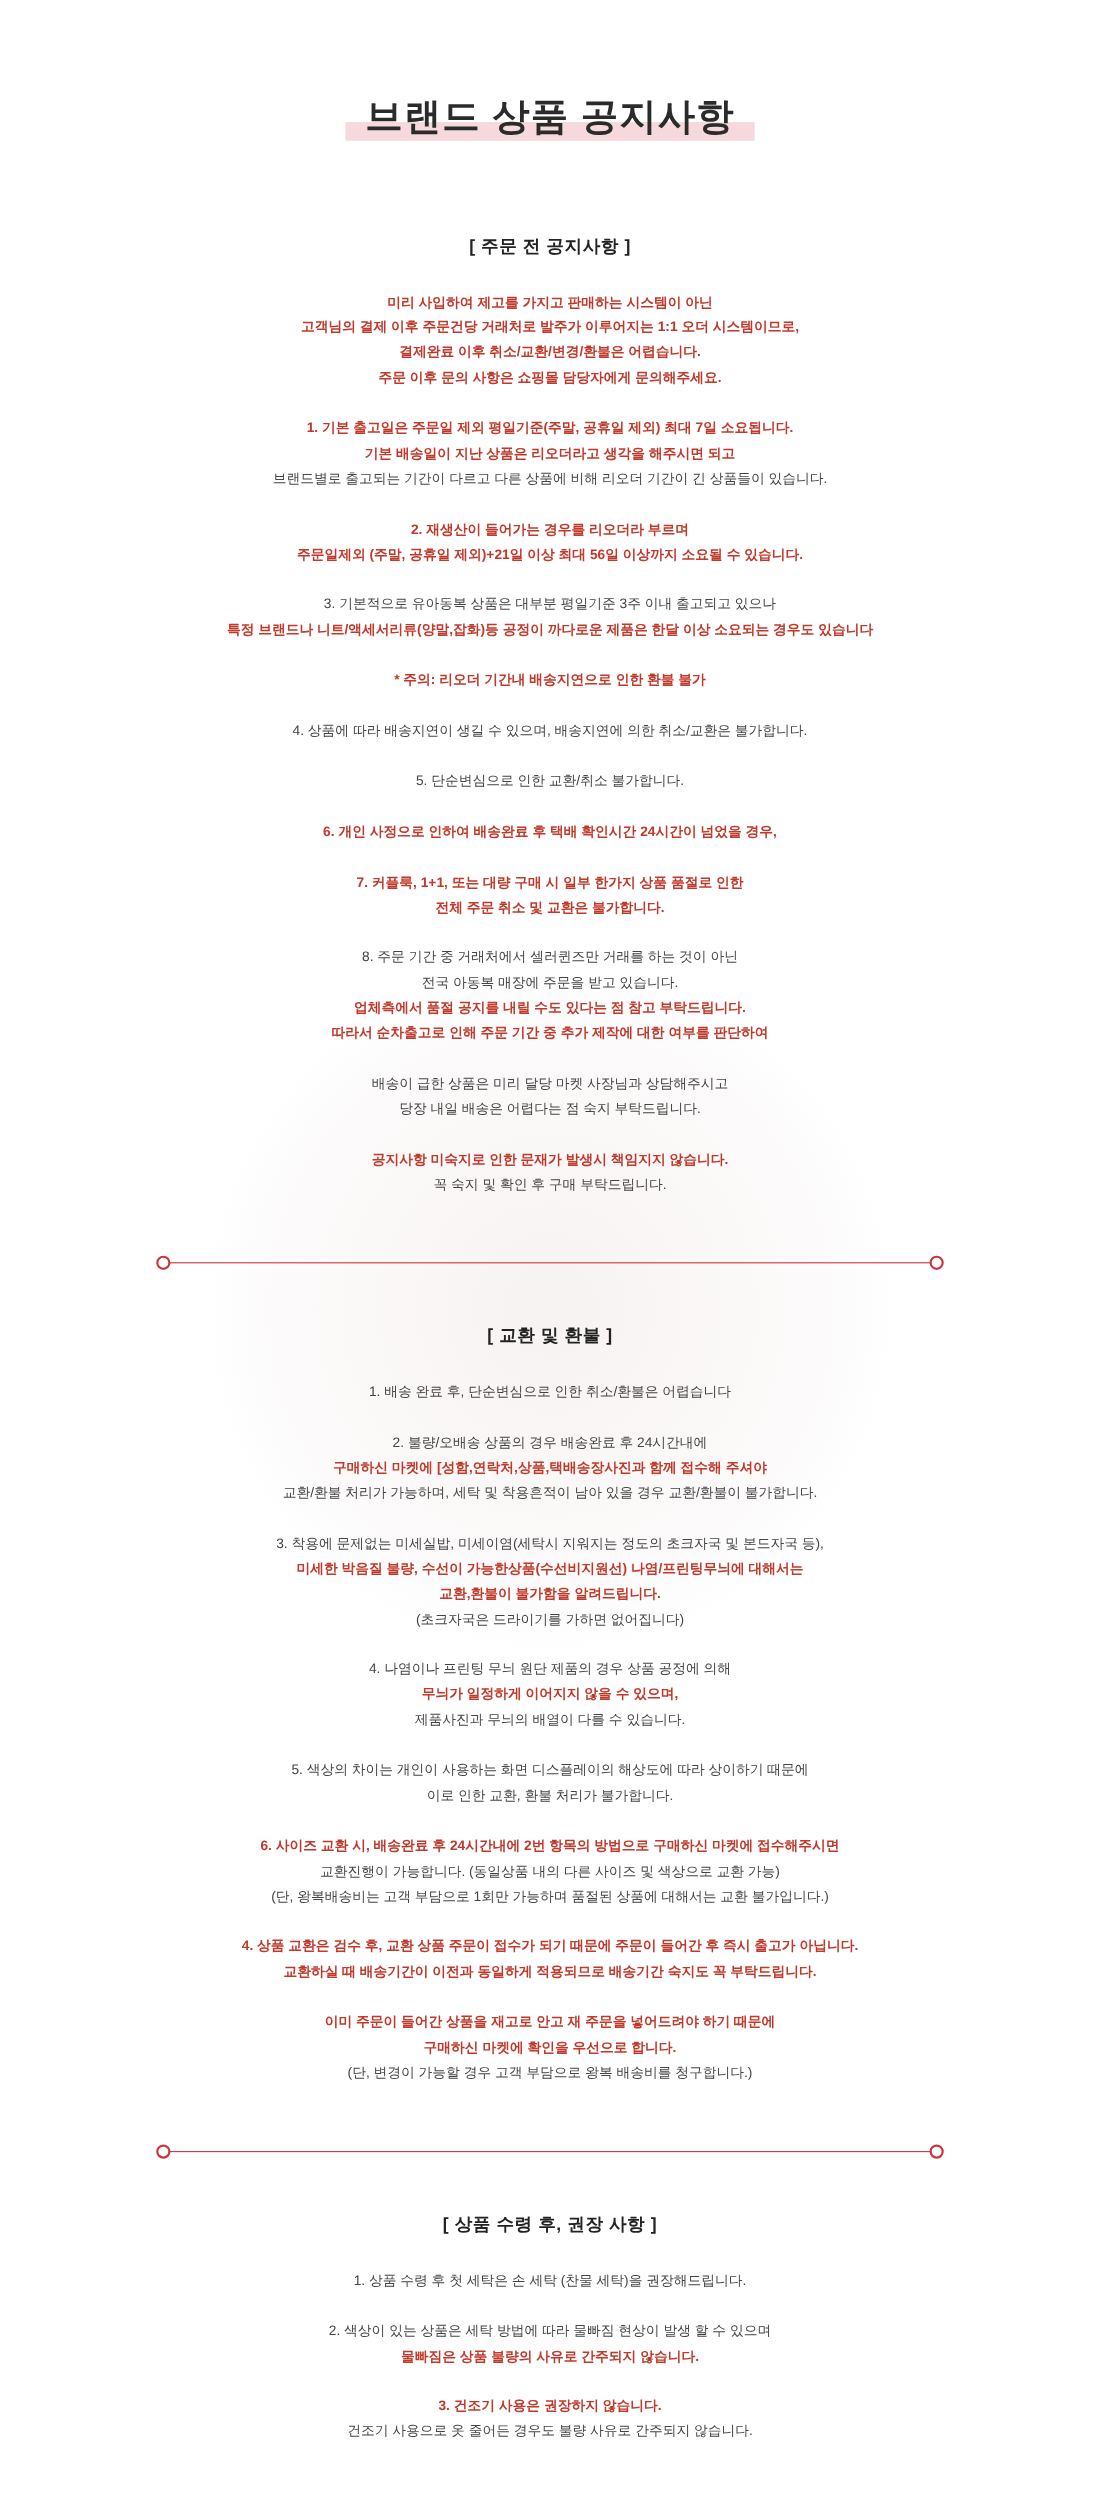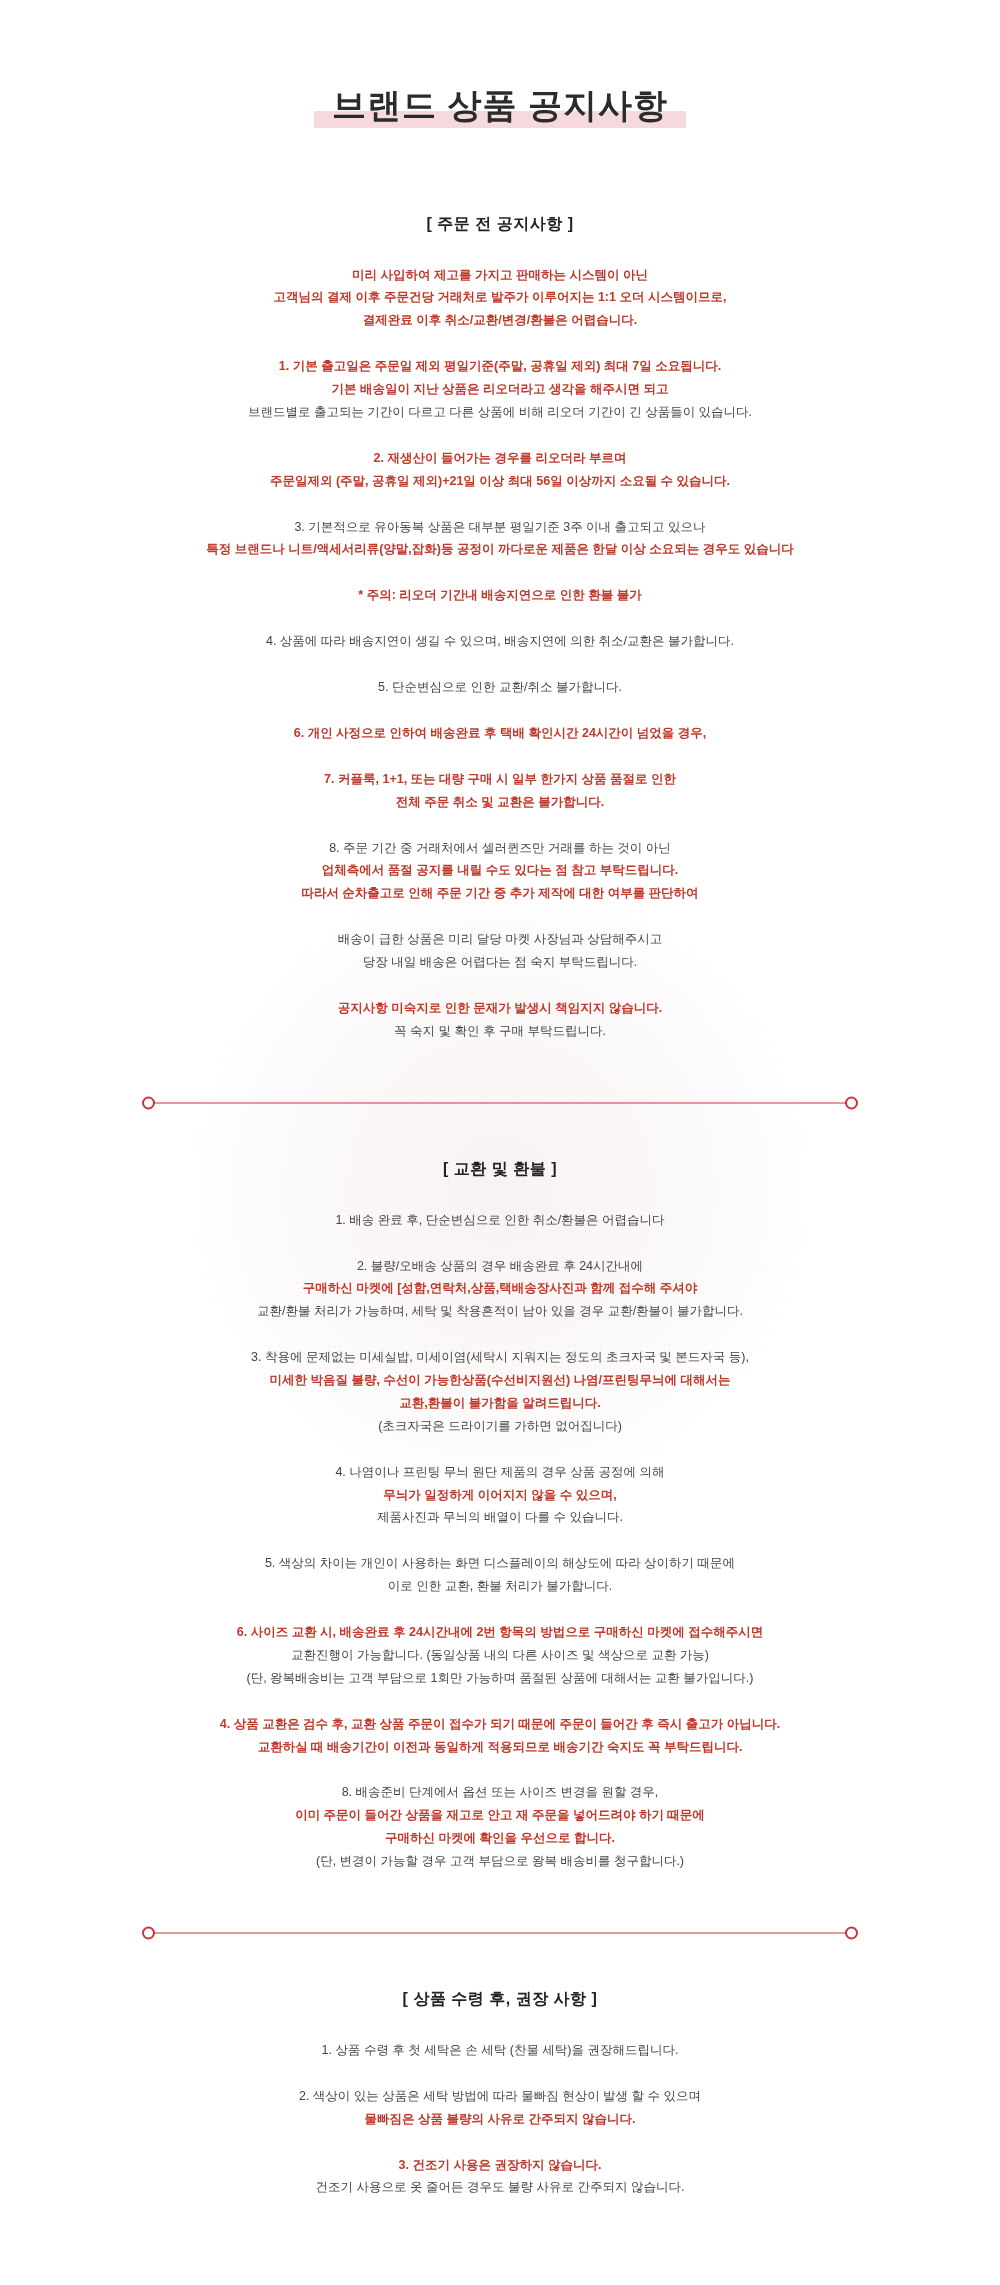--- a/index.html
+++ b/index.html
@@ -123,20 +123,21 @@
       </h1>
     </div>
 
     <div id="sections">
         <section class="section">
           <h2 class="section-head">[ 주문 전 공지사항 ]</h2>
           <div class="block">
             <p class="em">미리 사입하여 제고를 가지고 판매하는 시스템이 아닌</p>
             <p class="em">고객님의 결제 이후 주문건당 거래처로 발주가 이루어지는 1:1 오더 시스템이므로,</p>
             <p class="em">결제완료 이후 취소/교환/변경/환불은 어렵습니다.</p>
+            <p class="em">주문 이후 문의 사항은 쇼핑몰 담당자에게 문의해주세요.</p>
           </div>
           <div class="block">
             <p class="em">1. 기본 출고일은 주문일 제외 평일기준(주말, 공휴일 제외) 최대 7일 소요됩니다.</p>
             <p class="em">기본 배송일이 지난 상품은 리오더라고 생각을 해주시면 되고</p>
             <p>브랜드별로 출고되는 기간이 다르고 다른 상품에 비해 리오더 기간이 긴 상품들이 있습니다.</p>
           </div>
           <div class="block">
             <p class="em">2. 재생산이 들어가는 경우를 리오더라 부르며</p>
             <p class="em">주문일제외 (주말, 공휴일 제외)+21일 이상 최대 56일 이상까지 소요될 수 있습니다.</p>
           </div>
@@ -155,20 +156,21 @@
           </div>
           <div class="block">
             <p class="em">6. 개인 사정으로 인하여 배송완료 후 택배 확인시간 24시간이 넘었을 경우,</p>
           </div>
           <div class="block">
             <p class="em">7. 커플룩, 1+1, 또는 대량 구매 시 일부 한가지 상품 품절로 인한</p>
             <p class="em">전체 주문 취소 및 교환은 불가합니다.</p>
           </div>
           <div class="block">
             <p>8. 주문 기간 중 거래처에서 셀러퀸즈만 거래를 하는 것이 아닌</p>
+            <p>전국 아동복 매장에 주문을 받고 있습니다.</p>
             <p class="em">업체측에서 품절 공지를 내릴 수도 있다는 점 참고 부탁드립니다.</p>
             <p class="em">따라서 순차출고로 인해 주문 기간 중 추가 제작에 대한 여부를 판단하여</p>
           </div>
           <div class="block">
             <p>배송이 급한 상품은 미리 달당 마켓 사장님과 상담해주시고</p>
             <p>당장 내일 배송은 어렵다는 점 숙지 부탁드립니다.</p>
           </div>
           <div class="block">
             <p class="em">공지사항 미숙지로 인한 문재가 발생시 책임지지 않습니다.</p>
             <p>꼭 숙지 및 확인 후 구매 부탁드립니다.</p>
@@ -207,21 +209,20 @@
           <div class="block">
             <p class="em">6. 사이즈 교환 시, 배송완료 후 24시간내에 2번 항목의 방법으로 구매하신 마켓에 접수해주시면</p>
             <p>교환진행이 가능합니다. (동일상품 내의 다른 사이즈 및 색상으로 교환 가능)</p>
             <p>(단, 왕복배송비는 고객 부담으로 1회만 가능하며 품절된 상품에 대해서는 교환 불가입니다.)</p>
           </div>
           <div class="block">
             <p class="em">4. 상품 교환은 검수 후, 교환 상품 주문이 접수가 되기 때문에 주문이 들어간 후 즉시 출고가 아닙니다.</p>
             <p class="em">교환하실 때 배송기간이 이전과 동일하게 적용되므로 배송기간 숙지도 꼭 부탁드립니다.</p>
           </div>
           <div class="block">
-            <p>8. 배송준비 단계에서 옵션 또는 사이즈 변경을 원할 경우,</p>
             <p class="em">이미 주문이 들어간 상품을 재고로 안고 재 주문을 넣어드려야 하기 때문에</p>
             <p class="em">구매하신 마켓에 확인을 우선으로 합니다.</p>
             <p>(단, 변경이 가능할 경우 고객 부담으로 왕복 배송비를 청구합니다.)</p>
           </div>
         </section>
         <div class="divider">
           <span class="line"></span>
           <span class="dot left"></span>
           <span class="dot right"></span>
         </div>

